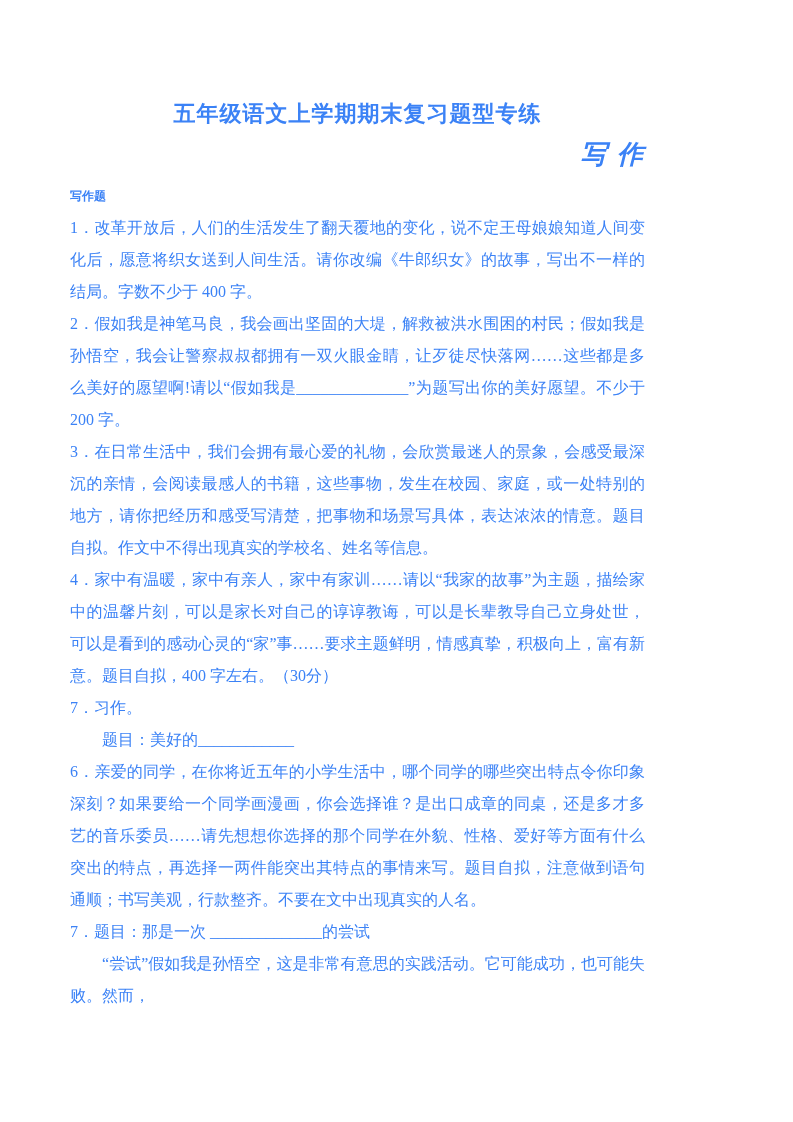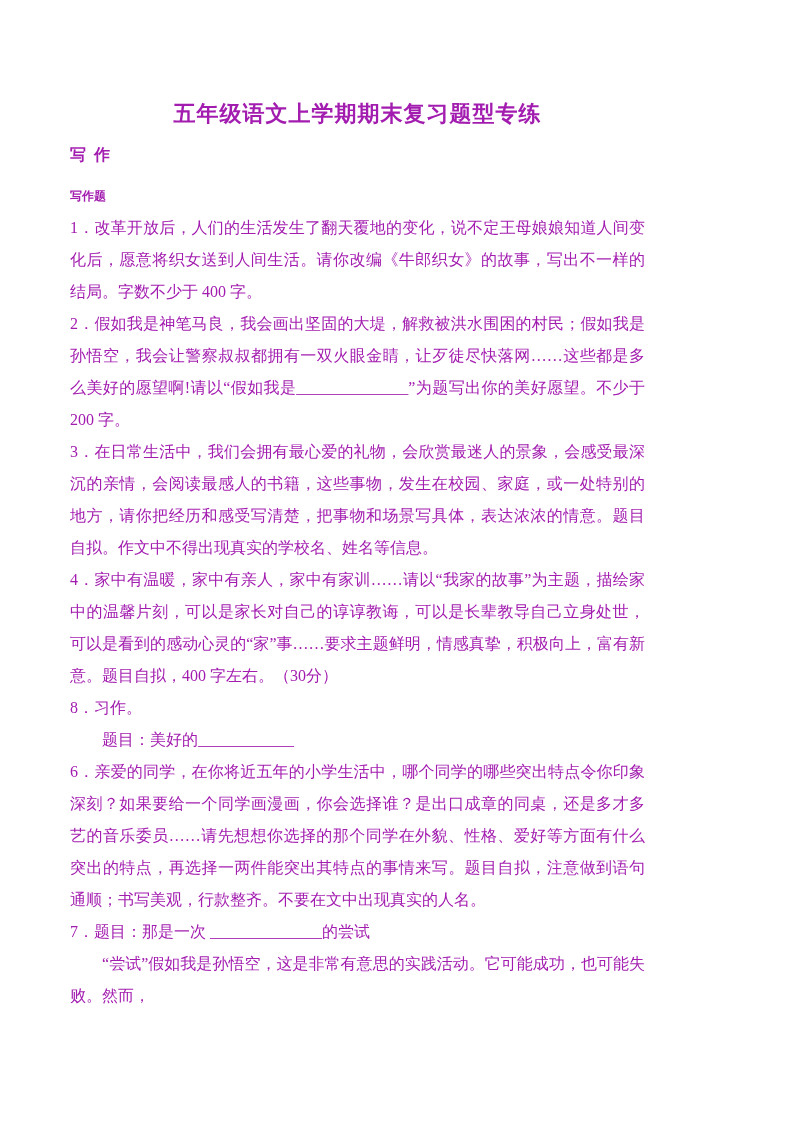--- a/index.html
+++ b/index.html
@@ -6,39 +6,40 @@
     margin: 0;
     padding: 0;
     background: #ffffff;
   }
   .page {
     position: relative;
     width: 715px;
     height: 1122px;
     box-sizing: border-box;
     background: #ffffff;
-    color: #a21caf;
+    color: #3b82f6;
     font-family: "Liberation Serif", "DejaVu Serif", serif;
     overflow: hidden;
   }
   .doc-title {
     margin: 100px 70px 0 70px;
     text-align: center;
     font-size: 22px;
     line-height: 28px;
     font-weight: 700;
     letter-spacing: 1px;
   }
   .doc-subtitle {
     margin: 14px 70px 0 70px;
-    text-align: left;
-    font-size: 16px;
+    text-align: right;
+    font-size: 26px;
     line-height: 26px;
     font-weight: 700;
     letter-spacing: 2px;
+    font-style: italic;
   }
   .content {
     margin: 12px 70px 0 70px;
     font-size: 16px;
     line-height: 32px;
     text-align: justify;
   }
   .section-heading {
     font-family: "Liberation Sans", "DejaVu Sans", sans-serif;
     font-weight: 700;
@@ -69,21 +70,21 @@
     <div class="section-heading">写作题</div>
 
     <p class="para">1．改革开放后，人们的生活发生了翻天覆地的变化，说不定王母娘娘知道人间变化后，愿意将织女送到人间生活。请你改编《牛郎织女》的故事，写出不一样的结局。字数不少于 400 字。</p>
 
     <p class="para">2．假如我是神笔马良，我会画出坚固的大堤，解救被洪水围困的村民；假如我是孙悟空，我会让警察叔叔都拥有一双火眼金睛，让歹徒尽快落网……这些都是多么美好的愿望啊!请以“假如我是______________”为题写出你的美好愿望。不少于 200 字。</p>
 
     <p class="para">3．在日常生活中，我们会拥有最心爱的礼物，会欣赏最迷人的景象，会感受最深沉的亲情，会阅读最感人的书籍，这些事物，发生在校园、家庭，或一处特别的地方，请你把经历和感受写清楚，把事物和场景写具体，表达浓浓的情意。题目自拟。作文中不得出现真实的学校名、姓名等信息。</p>
 
     <p class="para">4．家中有温暖，家中有亲人，家中有家训……请以“我家的故事”为主题，描绘家中的温馨片刻，可以是家长对自己的谆谆教诲，可以是长辈教导自己立身处世，可以是看到的感动心灵的“家”事……要求主题鲜明，情感真挚，积极向上，富有新意。题目自拟，400 字左右。（30分）</p>
 
-    <p class="para">8．习作。</p>
+    <p class="para">7．习作。</p>
 
     <p class="para indent">题目：美好的____________</p>
 
 
     <p class="para">6．亲爱的同学，在你将近五年的小学生活中，哪个同学的哪些突出特点令你印象深刻？如果要给一个同学画漫画，你会选择谁？是出口成章的同桌，还是多才多艺的音乐委员……请先想想你选择的那个同学在外貌、性格、爱好等方面有什么突出的特点，再选择一两件能突出其特点的事情来写。题目自拟，注意做到语句通顺；书写美观，行款整齐。不要在文中出现真实的人名。</p>
 
     <p class="para">7．题目：那是一次 ______________的尝试</p>
 
     <p class="para indent">“尝试”假如我是孙悟空，这是非常有意思的实践活动。它可能成功，也可能失败。然而，</p>
 

